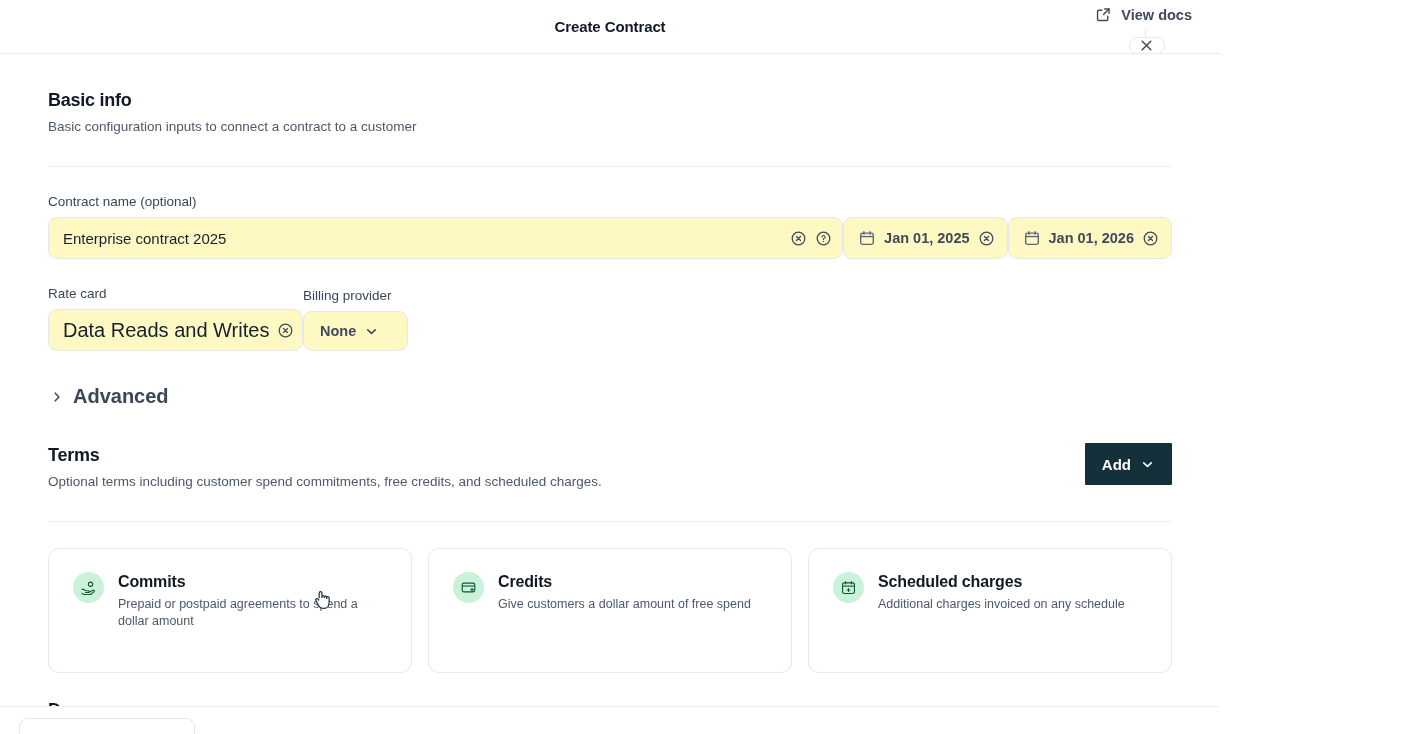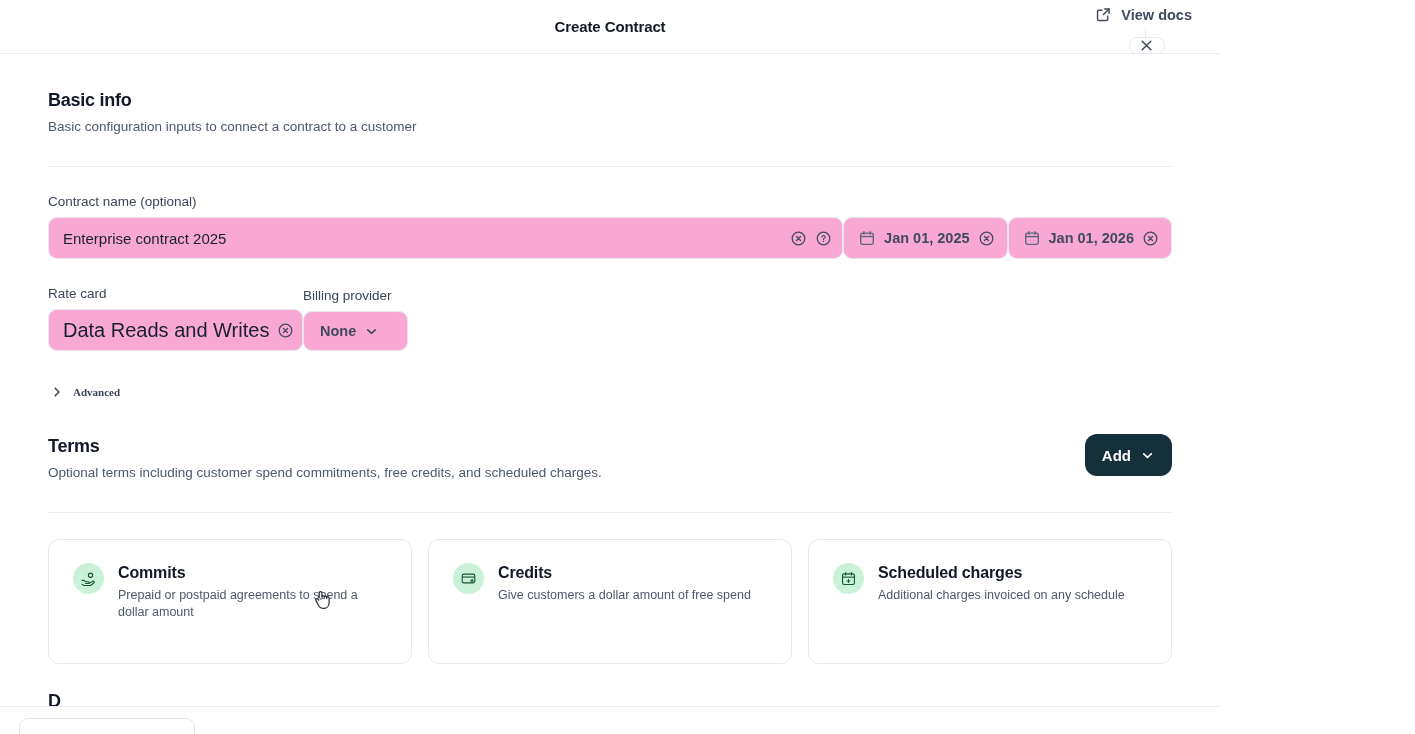--- a/index.html
+++ b/index.html
@@ -122,21 +122,21 @@
     margin-bottom: 6px;
     line-height: 18px;
   }
 
   .ctl {
     display: flex;
     align-items: center;
     height: 42px;
     border: 1px solid #e4e7ec;
     border-radius: 9px;
-    background: #f9a8d4;
+    background: #fef9c3;
     padding: 0 12px 0 14px;
     gap: 8px;
   }
   .ctl-value {
     font-size: 15px;
     color: #17202f;
     white-space: nowrap;
     flex: 1;
   }
 
@@ -178,41 +178,40 @@
   
   .advanced {
     display: inline-flex;
     align-items: center;
     gap: 9px;
     margin-top: 30px;
     cursor: pointer;
     padding: 4px 2px;
   }
   .advanced-label {
-    font-size: 11px;
+    font-size: 20px;
     font-weight: 700;
     color: #3b4658;
-    font-family: Liberation Serif, serif;
   }
 
   
   .terms-head {
     display: flex;
     align-items: flex-start;
     justify-content: space-between;
     margin-top: 31px;
   }
   .add-btn {
     display: inline-flex;
     align-items: center;
     gap: 9px;
     background: #14303a;
     color: #ffffff;
     border: none;
-    border-radius: 12px;
+    border-radius: 1px;
     height: 42px;
     padding: 0 17px;
     font-size: 15px;
     font-weight: 700;
     cursor: pointer;
     font-family: "Liberation Sans", sans-serif;
   }
 
   
   .cards {

